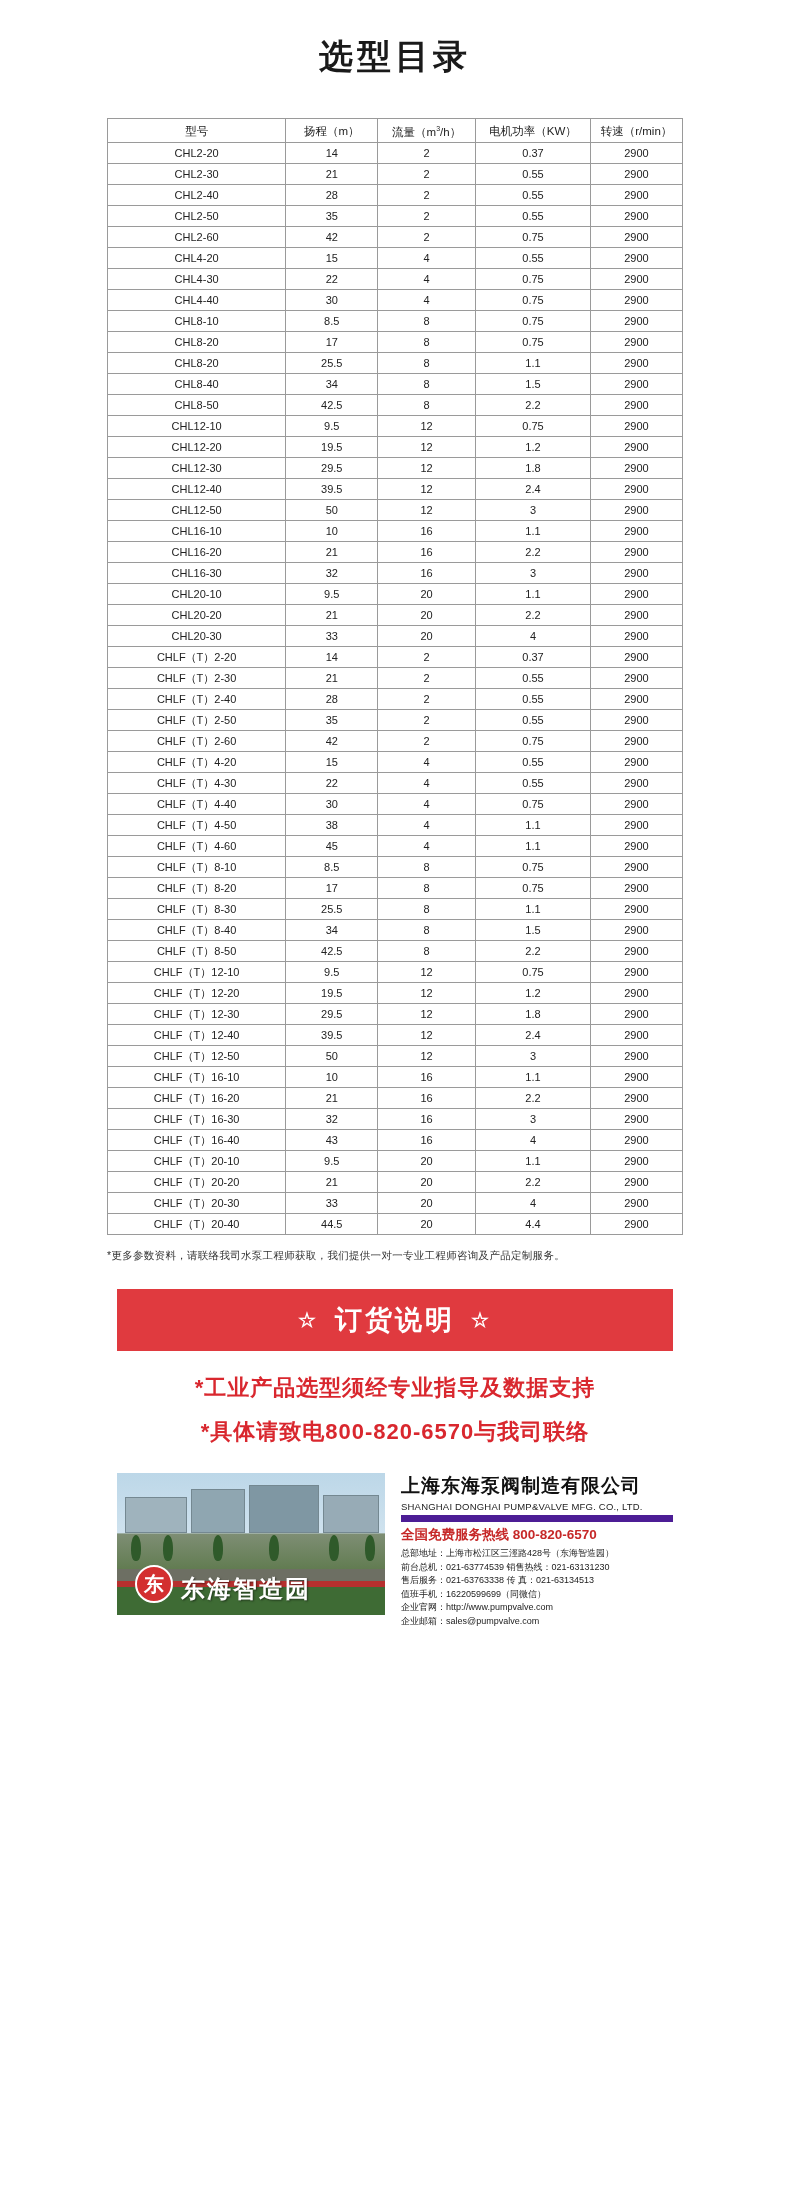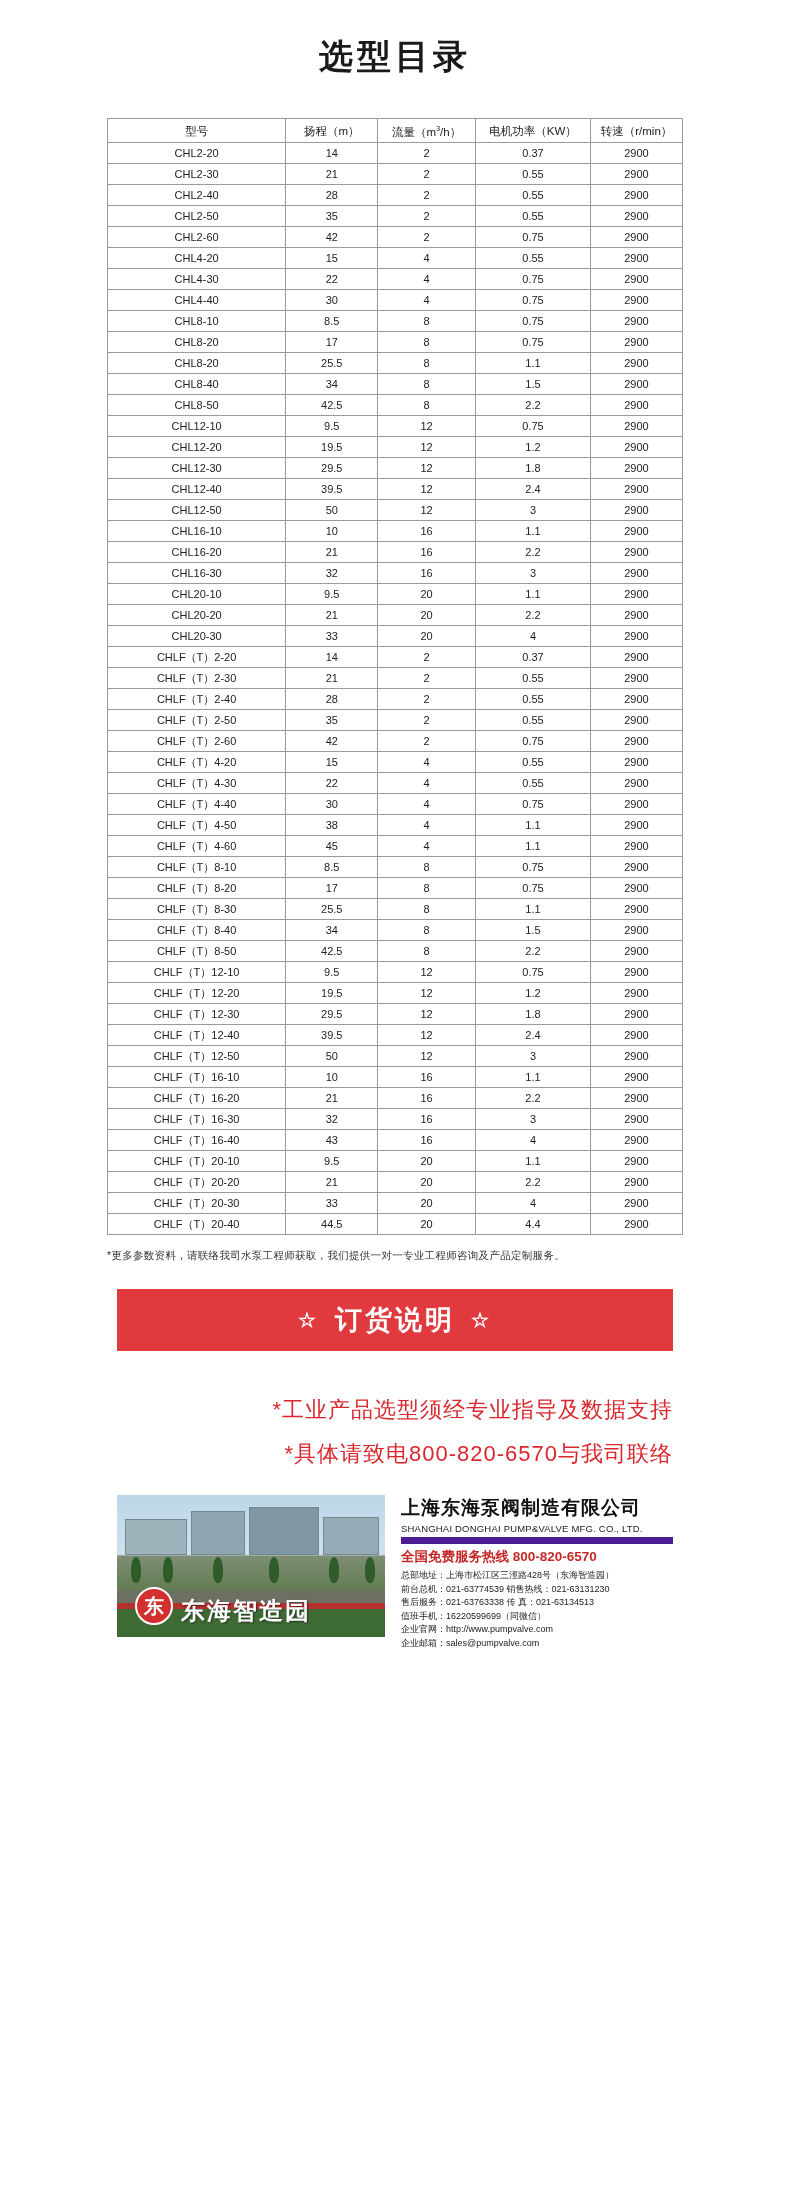--- a/index.html
+++ b/index.html
@@ -78,24 +78,24 @@
     font-weight: bold;
     letter-spacing: 3px;
     display: flex;
     align-items: center;
     gap: 16px;
   }
   .order-banner .star { font-size: 20px; }
 
   .red-lines {
     width: 556px;
-    margin: 44px auto 0 auto;
-    text-align: right;
+    margin: 22px auto 0 auto;
+    text-align: center;
     color: #d9272e;
-    font-weight: normal;
+    font-weight: bold;
   }
   .red-lines .l1 { font-size: 22px; letter-spacing: 1px; }
   .red-lines .l2 { font-size: 22px; letter-spacing: 1px; margin-top: 14px; }
 
   .footer {
     width: 556px;
     margin: 26px auto 0 auto;
     display: flex;
     gap: 10px;
     align-items: stretch;

